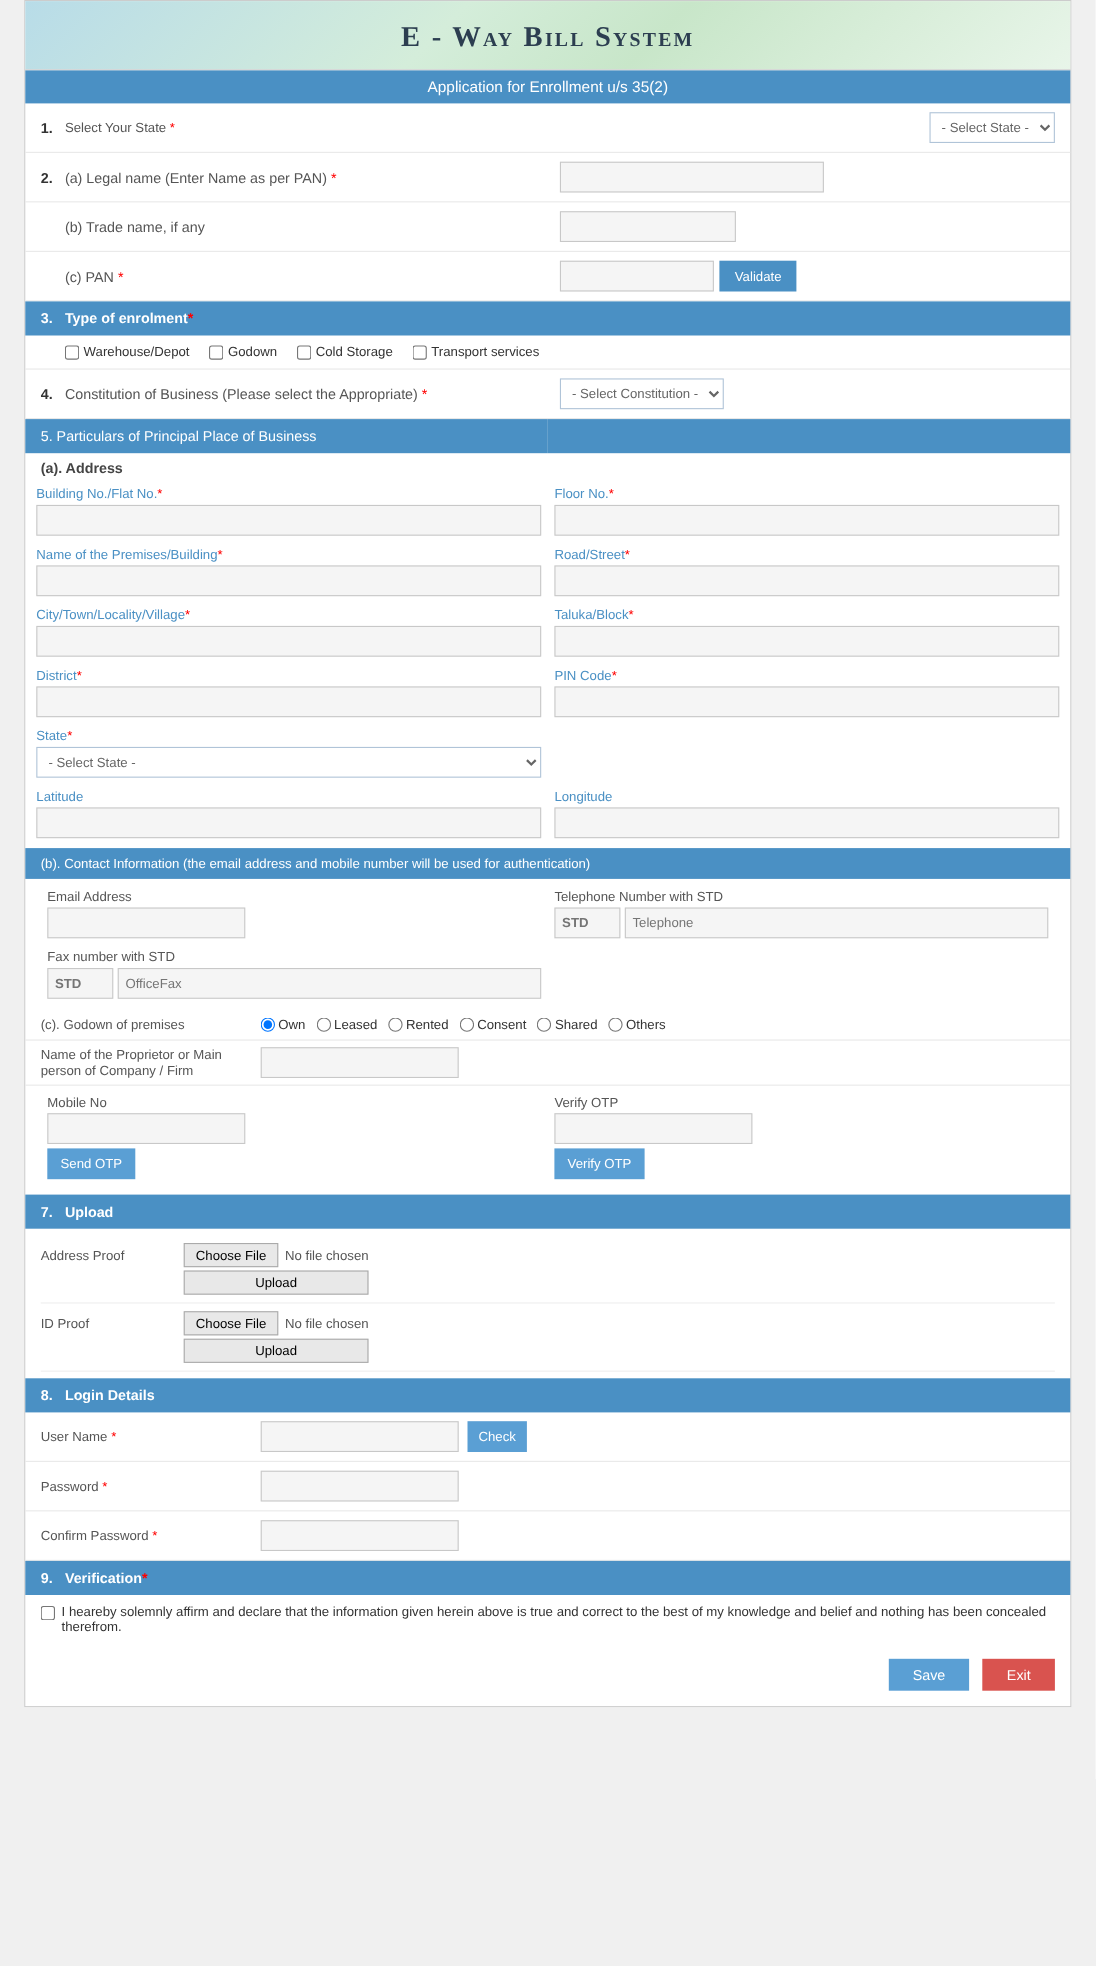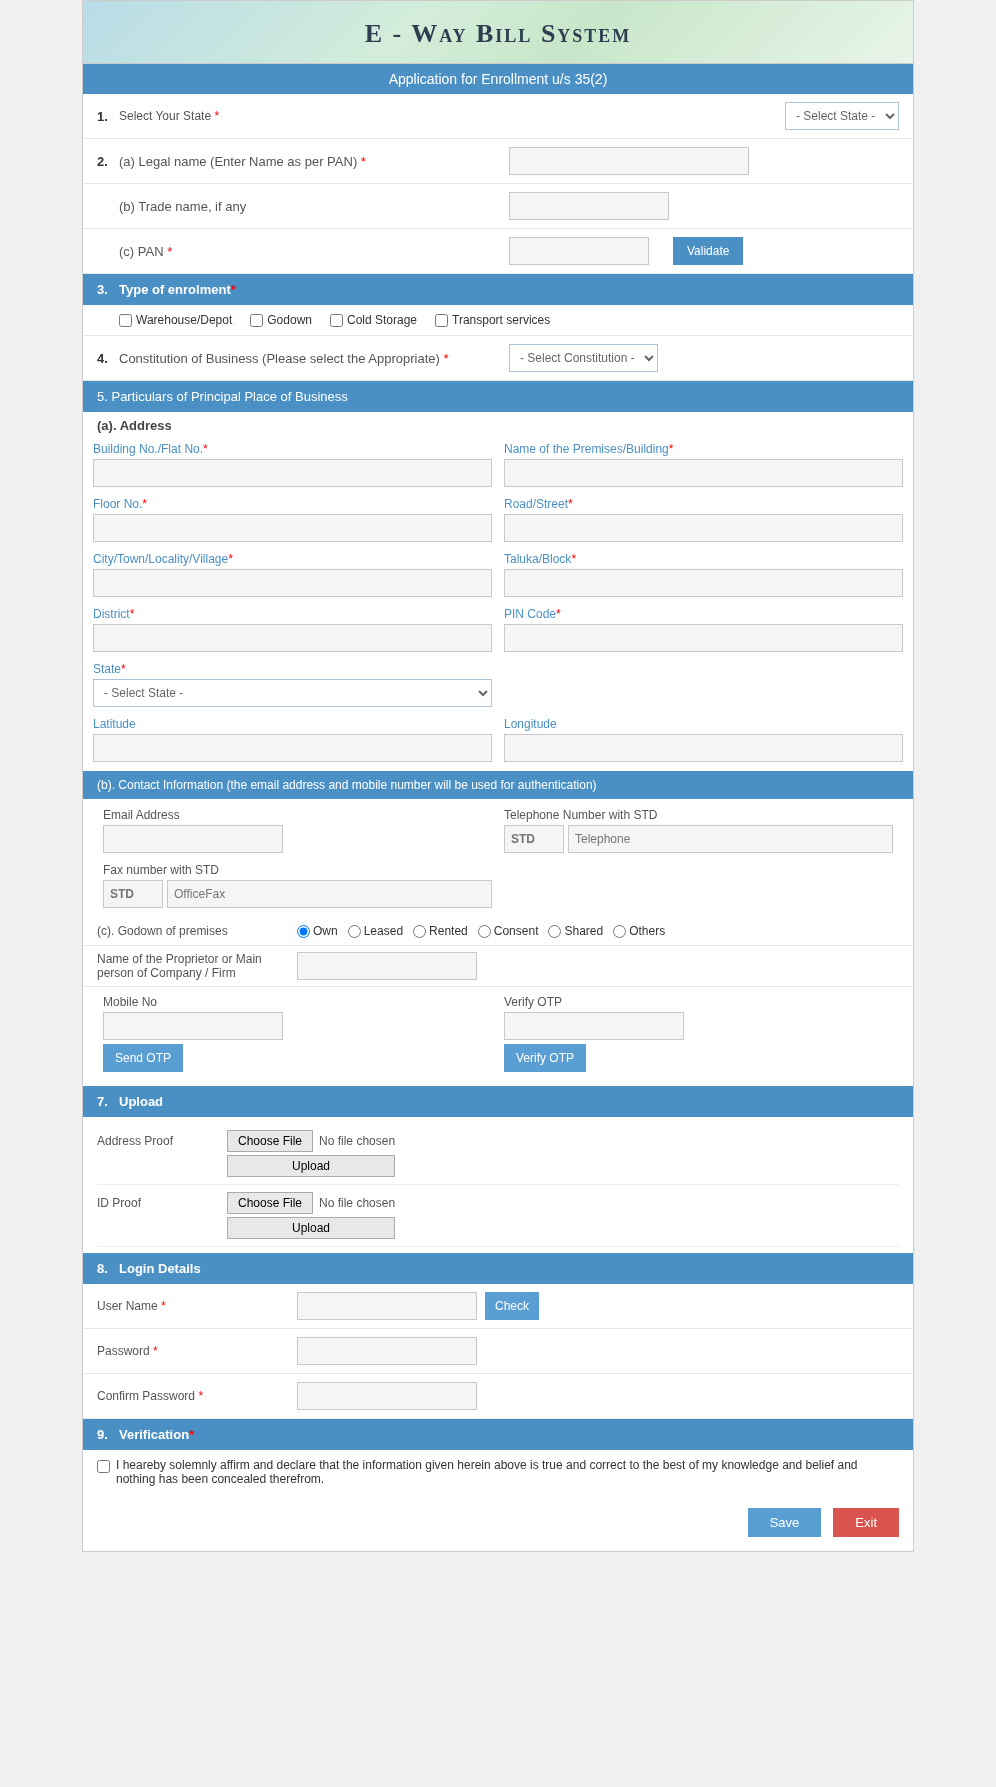--- a/index.html
+++ b/index.html
@@ -4,21 +4,21 @@
   <style>
     * { box-sizing: border-box; margin: 0; padding: 0; }
     body {
       font-family: Arial, sans-serif;
       font-size: 13px;
       background: #f0f0f0;
       display: flex;
       justify-content: center;
     }
     .page-wrapper {
-      width: 832px;
+      width: 952px;
       background: #fff;
       border: 1px solid #ccc;
     }
     .header-banner {
       background: linear-gradient(135deg, #b8dce8 0%, #d4edda 40%, #c8e6c9 60%, #e8f5e9 100%);
       text-align: center;
       padding: 18px 0 14px 0;
       border-bottom: 1px solid #ccc;
     }
     .header-title {
@@ -52,21 +52,21 @@
       flex-shrink: 0;
     }
     .row-label {
       flex: 1;
       color: #555;
     }
     .row-control {
       flex: 1;
       display: flex;
       align-items: center;
-      gap: 24px;
+      gap: 5px;
     }
     .required-star {
       color: red;
     }
     .section-header {
       background: #4a90c4;
       color: #fff;
       padding: 8px 14px;
       font-weight: bold;
       font-size: 13px;
@@ -497,25 +497,25 @@
     <div class="address-section">
       <span>(a). Address</span>
     </div>
 
     <div class="address-grid">
       <div class="address-field">
         <label>Building No./Flat No.<span class="required-star">*</span></label>
         <input type="text" style="">
       </div>
       <div class="address-field">
+        <label>Floor No.<span class="required-star">*</span></label>
+        <input type="text" style="">
+      </div>
+      <div class="address-field">
         <label>Name of the Premises/Building<span class="required-star">*</span></label>
-        <input type="text" style="">
-      </div>
-      <div class="address-field">
-        <label>Floor No.<span class="required-star">*</span></label>
         <input type="text" style="">
       </div>
       <div class="address-field">
         <label>Road/Street<span class="required-star">*</span></label>
         <input type="text" style="">
       </div>
       <div class="address-field">
         <label>City/Town/Locality/Village<span class="required-star">*</span></label>
         <input type="text" style="">
       </div>

